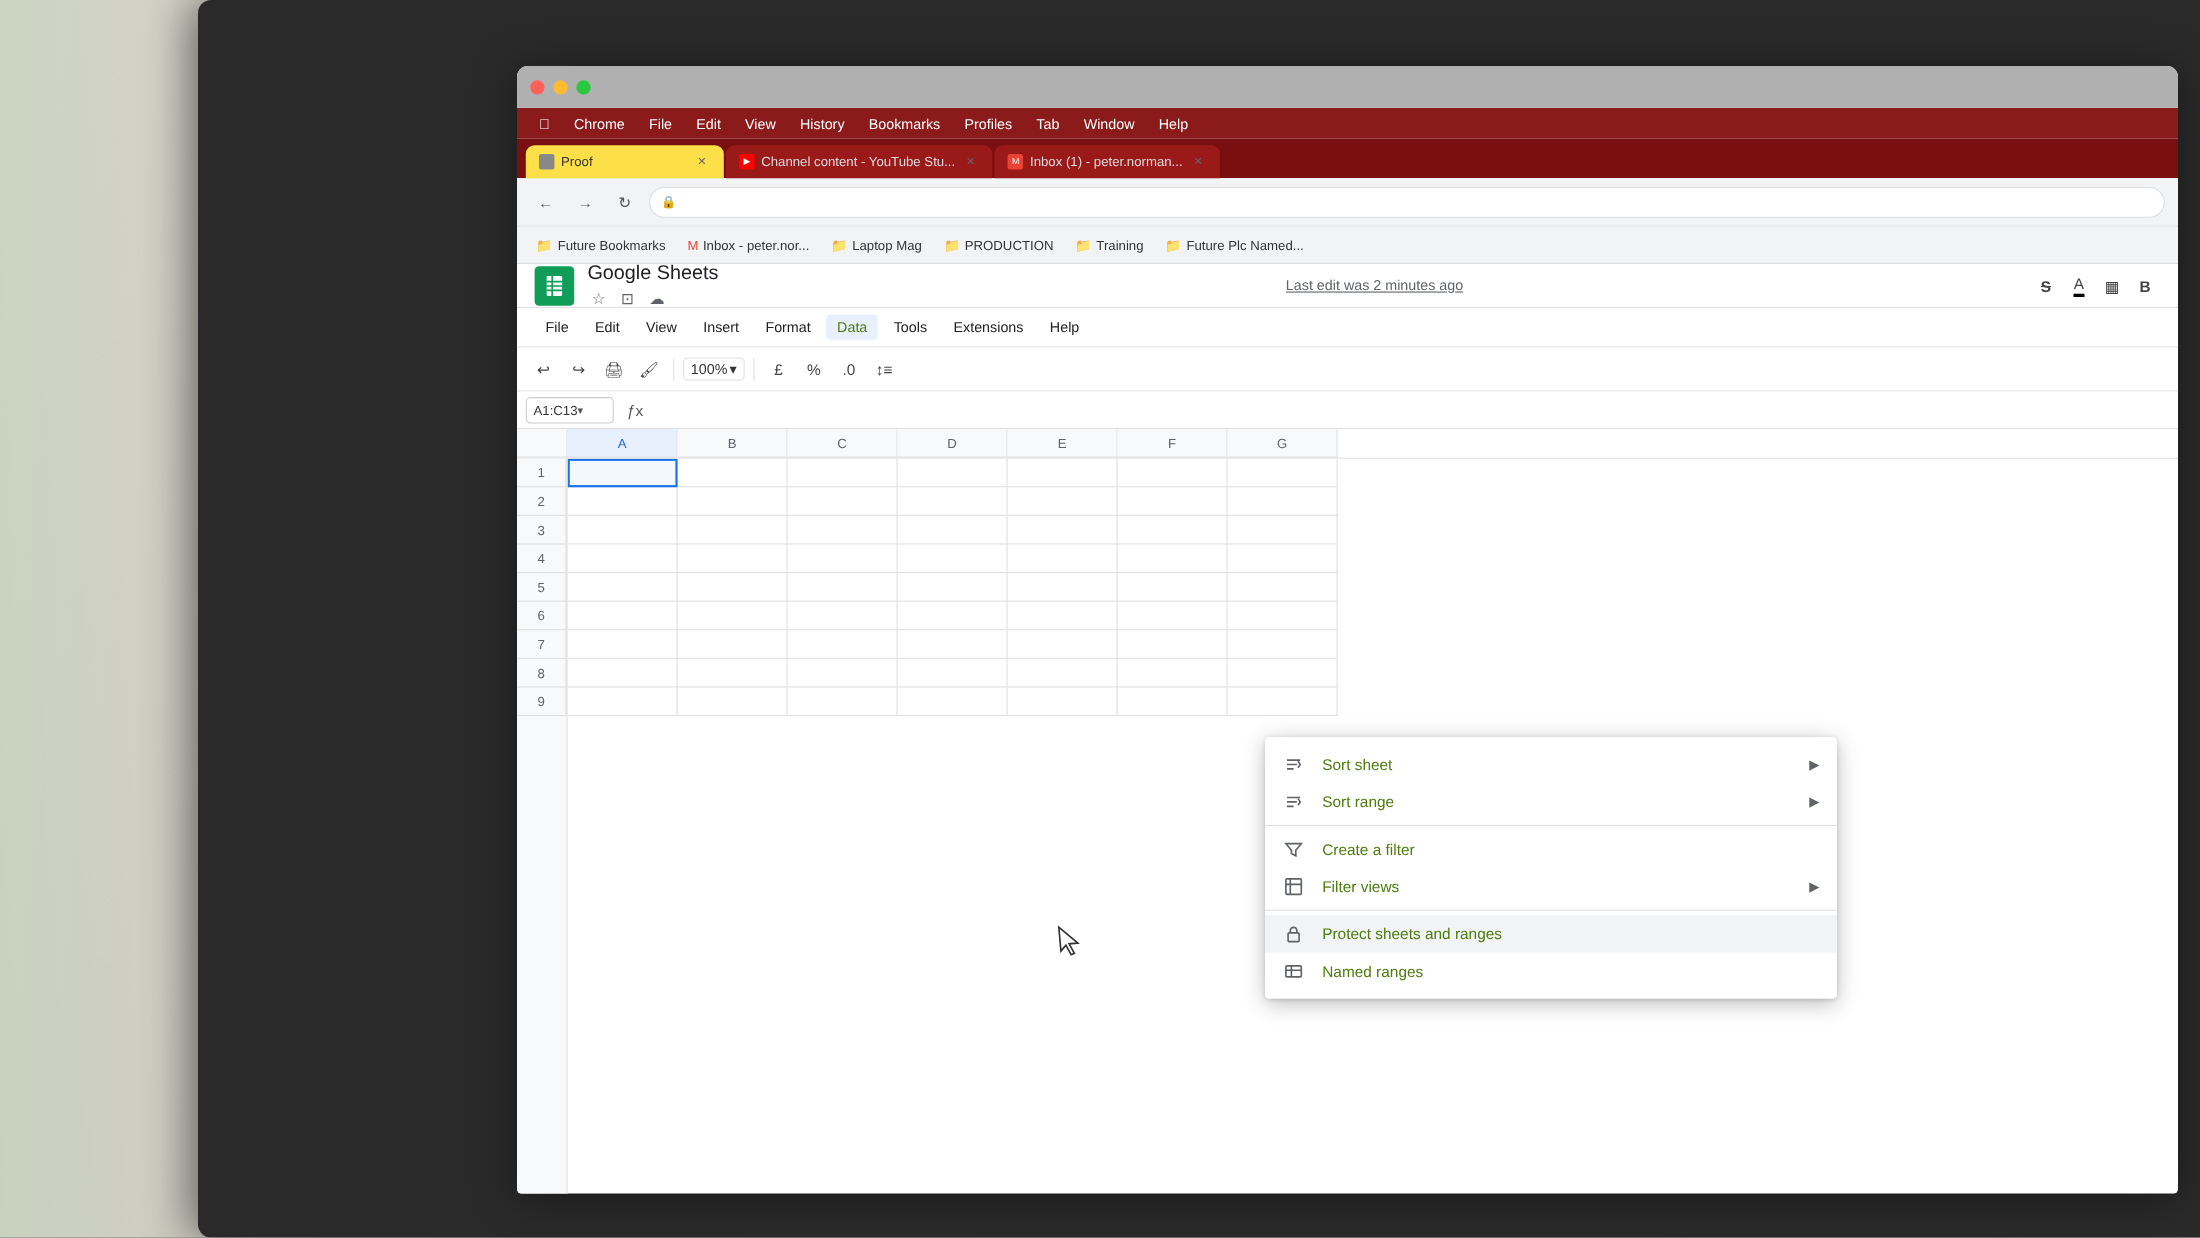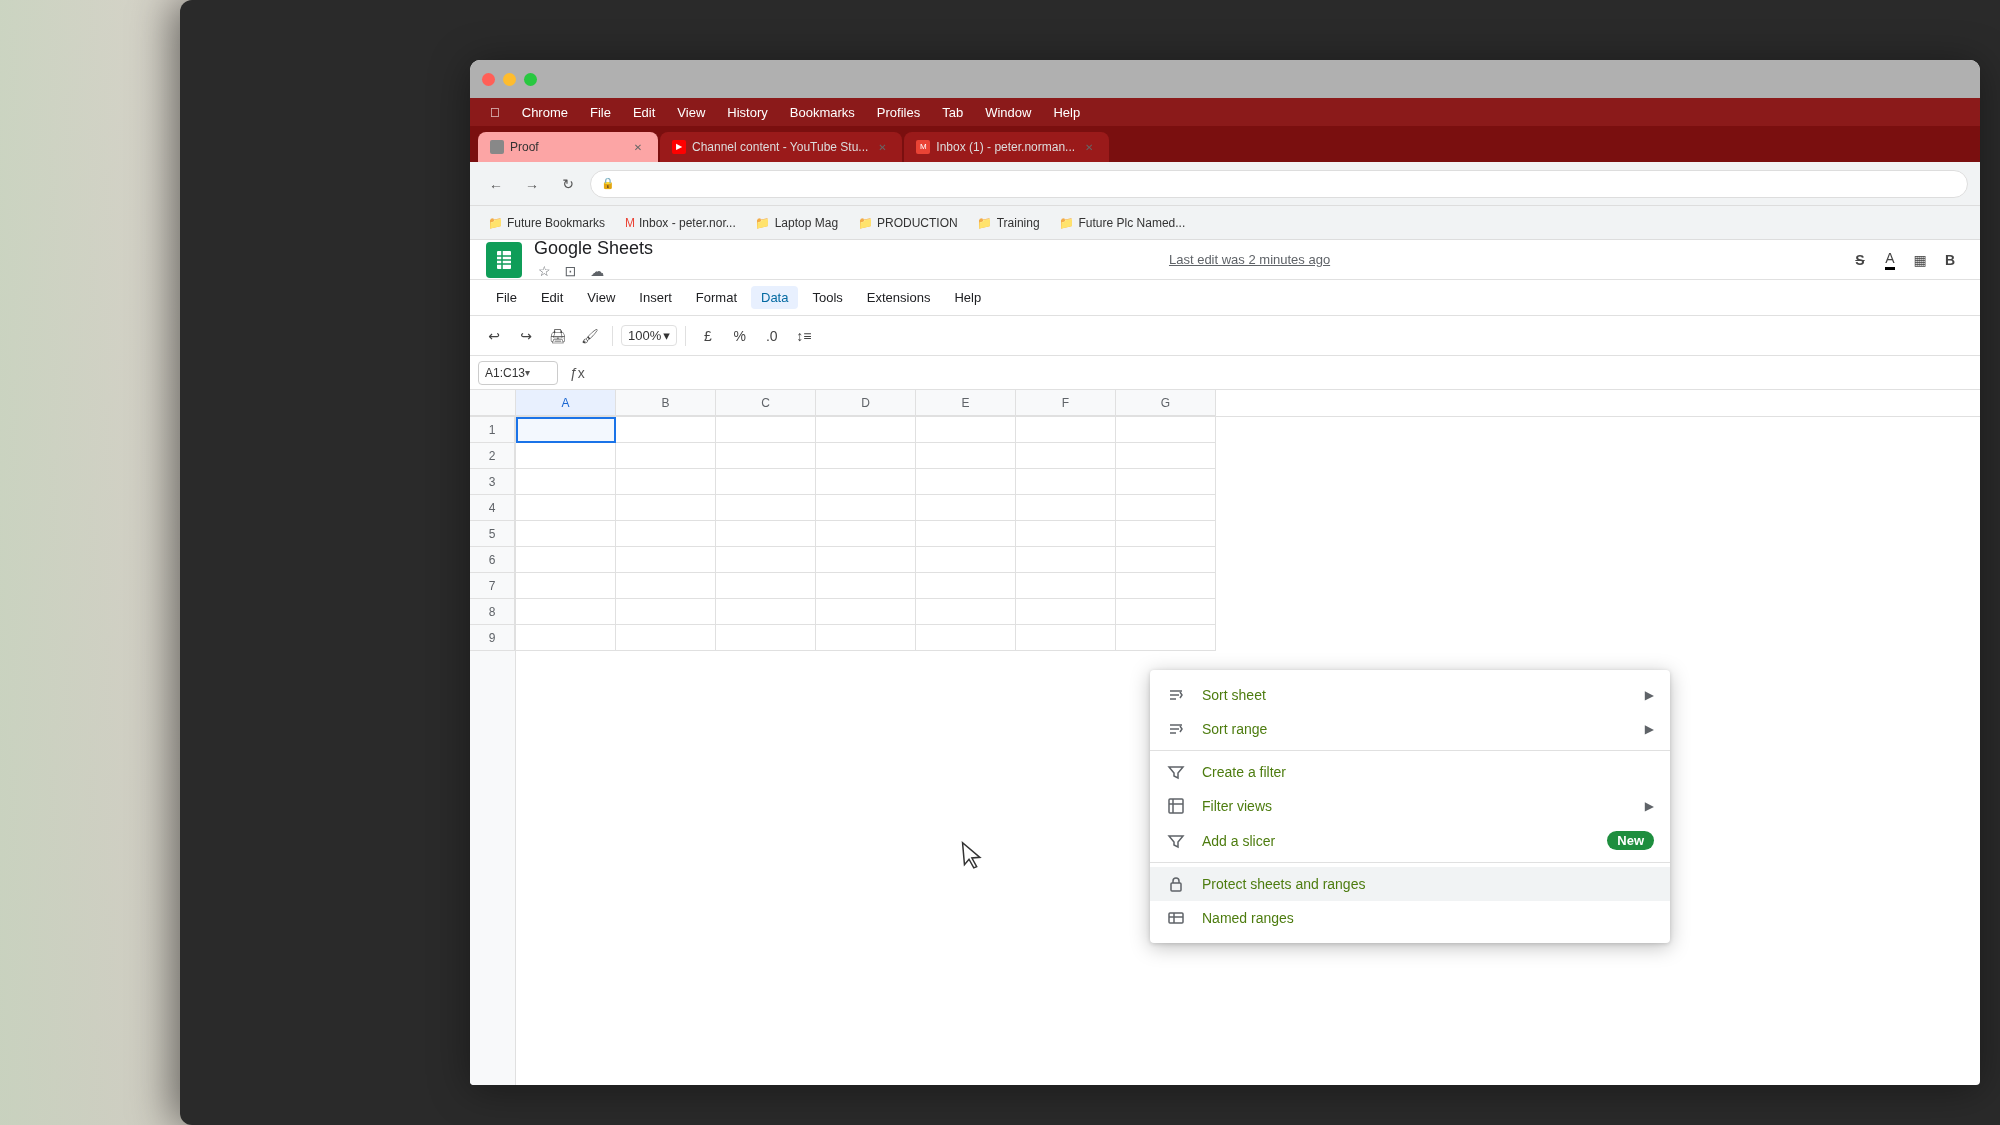--- a/index.html
+++ b/index.html
@@ -93,21 +93,21 @@
       height: 36px;
       background: #7a0f0f;
       display: flex;
       align-items: flex-end;
       padding: 0 8px;
       gap: 2px;
     }
 
     .tab {
       height: 30px;
-      background: #fca5a5;
+      background: #fde047;
       border-radius: 8px 8px 0 0;
       display: flex;
       align-items: center;
       padding: 0 12px;
       gap: 6px;
       font-size: 12px;
       color: #333;
       min-width: 180px;
       max-width: 260px;
       cursor: pointer;
@@ -276,21 +276,21 @@
       border-bottom: 1px solid #e0e0e0;
     }
 
     .sheets-menu-item {
       padding: 4px 10px;
       border-radius: 4px;
       font-size: 13px;
       color: #202124;
       cursor: pointer;
     }
-    .sheets-menu-item.active { background: #e8f0fe; color: #0369a1; }
+    .sheets-menu-item.active { background: #e8f0fe; color: #4d7c0f; }
 
     
     .sheets-toolbar {
       height: 40px;
       display: flex;
       align-items: center;
       padding: 0 10px;
       gap: 4px;
       border-bottom: 1px solid #e0e0e0;
       background: #fff;
@@ -856,29 +856,20 @@
               <svg width="18" height="18" viewBox="0 0 18 18" fill="none">
                 <rect x="2" y="2" width="14" height="14" rx="1" stroke="#5f6368" stroke-width="1.5" fill="none"></rect>
                 <line x1="6" y1="2" x2="6" y2="16" stroke="#5f6368" stroke-width="1.5"></line>
                 <line x1="2" y1="7" x2="16" y2="7" stroke="#5f6368" stroke-width="1.5"></line>
               </svg>
             </div>
             <span class="menu-row-label">Filter views</span>
             <span class="menu-row-arrow">▶</span>
           </div>
 
-          <div class="menu-row">
-            <div class="menu-row-icon">
-              <svg width="18" height="18" viewBox="0 0 18 18" fill="none">
-                <path d="M2 4h14l-5 6v5l-4-2V10L2 4z" stroke="#5f6368" stroke-width="1.5" fill="none"></path>
-              </svg>
-            </div>
-            <span class="menu-row-label">Add a slicer</span>
-            <span class="new-badge">New</span>
-          </div>
 
           <div class="menu-divider"></div>
 
           <div class="menu-row" style="background:#f1f3f4;">
             <div class="menu-row-icon">
               <svg width="18" height="18" viewBox="0 0 18 18" fill="none">
                 <rect x="4" y="8" width="10" height="8" rx="1" stroke="#5f6368" stroke-width="1.5" fill="none"></rect>
                 <path d="M6 8V6a3 3 0 0 1 6 0v2" stroke="#5f6368" stroke-width="1.5" fill="none"></path>
               </svg>
             </div>

